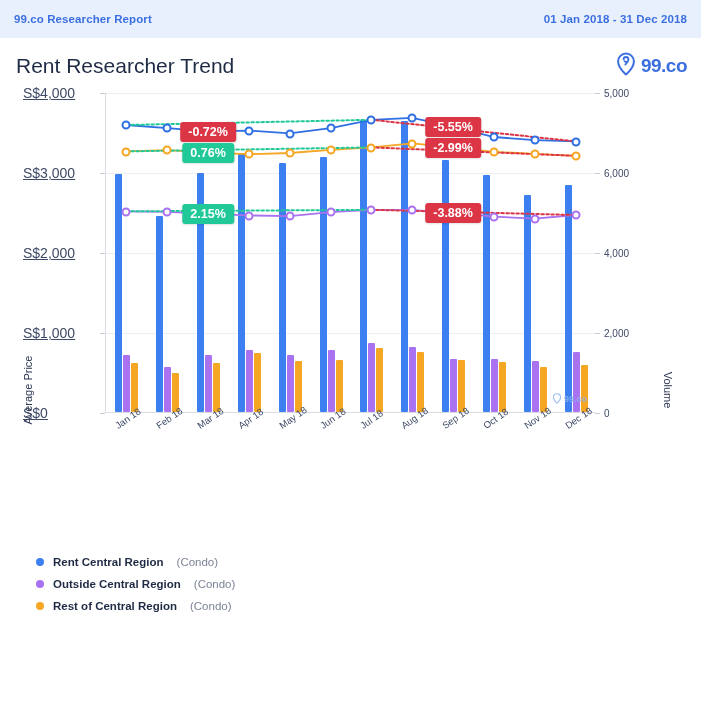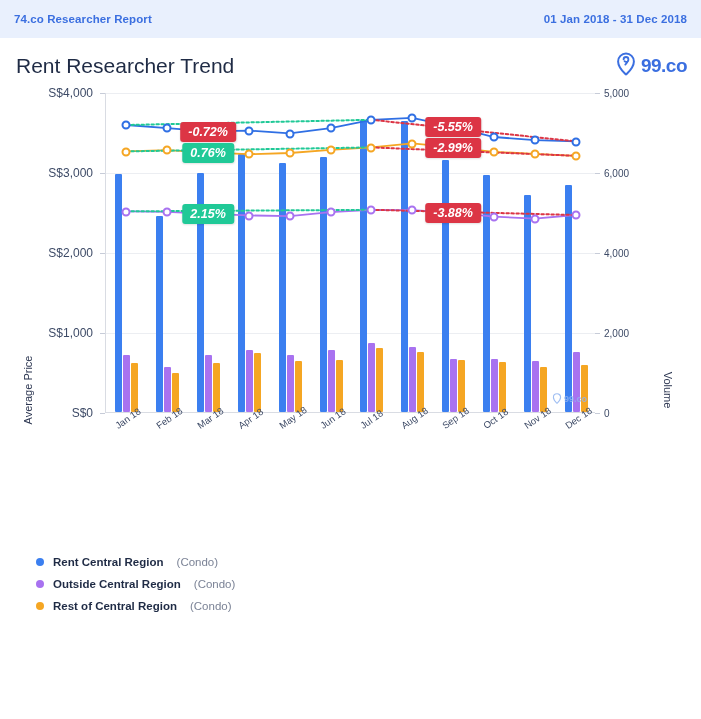--- a/index.html
+++ b/index.html
@@ -38,22 +38,22 @@
   
   .chart-area { position:relative; width:701px; height:420px; margin-top:6px; }
   .plot {
     position:absolute; left:105px; top:9px; width:490px; height:320px;
     border-left:1px solid #d9dce3; border-bottom:1px solid #d9dce3;
     background:#fff;
   }
   .gridline { position:absolute; left:0; width:100%; height:1px; background:#eceef2; }
 
   .ytick {
-    position:absolute; right:608px; width:70px; text-align:right;
-    font-size:12px; color:#3d4a66; transform:translateY(-50%);
+    position:absolute; right:608px; width:70px; 
+    font-size:14px; color:#3d4a66; transform:translateY(-50%);text-decoration:underline;
   }
   .y2tick {
     position:absolute; left:604px; width:60px; text-align:left;
     font-size:10px; color:#3d4a66; transform:translateY(-50%);
   }
   .tickmark { position:absolute; width:5px; height:1px; background:#c7ccd8; }
 
   .axis-title {
     position:absolute; font-size:11px; color:#2b3550;
     transform-origin:center; white-space:nowrap;
@@ -78,21 +78,20 @@
   }
   .marker.ccr { border:2px solid #2f6fe4; }
   .marker.ocr { border:2px solid #a872f0; }
   .marker.rcr { border:2px solid #f5a623; }
 
   .badge {
     position:absolute; transform:translate(-50%,-50%);
     padding:3px 8px; border-radius:3px; color:#fff;
     font-size:12.5px; font-weight:bold; white-space:nowrap;
     box-shadow:0 1px 2px rgba(0,0,0,.12);
-    font-style:italic;
   }
   .badge.neg { background:#dc3545; }
   .badge.pos { background:#20c997; }
 
   .watermark {
     position:absolute; right:8px; bottom:4px;
     display:flex; align-items:center; gap:2px; opacity:.85;
   }
   .watermark .wm-text { font-size:9px; font-weight:bold; color:#8fb3f0; }
 
@@ -108,21 +107,21 @@
   .dot { width:8px; height:8px; border-radius:50%; flex:0 0 auto; }
   .series-name { font-size:11.5px; font-weight:bold; color:#1f2b45; }
   .series-sub { font-size:11.5px; color:#7b8396; margin-left:4px; }
 </style>
 </head>
 <body>
 
 <div class="page">
 
   <div class="topbar">
-    <span class="topbar-title">74.co Researcher Report</span>
+    <span class="topbar-title">99.co Researcher Report</span>
     <span class="topbar-range">01 Jan 2018 - 31 Dec 2018</span>
   </div>
 
   <div class="titlewrap">
     <div class="maintitle">Rent Researcher Trend</div>
     <div class="brand">
       <span>
         <svg width="22" height="24" viewBox="0 0 22 24">
           <path d="M11 1.6C6.6 1.6 3.1 5.1 3.1 9.4c0 5.5 6.6 12 7.3 12.7.3.3.9.3 1.2 0 .7-.7 7.3-7.2 7.3-12.7 0-4.3-3.5-7.8-7.9-7.8z" fill="none" stroke="#3b6fe0" stroke-width="2"></path>
           <path d="M8.6 7.4c0-1.3 1.1-2.4 2.4-2.4s2.4 1.1 2.4 2.4-1.1 2.4-2.4 2.4c-.5 0-1-.2-1.4-.5M13.4 7.4c0 1.6-1.9 3.9-3.1 5.2" fill="none" stroke="#3b6fe0" stroke-width="1.8" stroke-linecap="round"></path>

